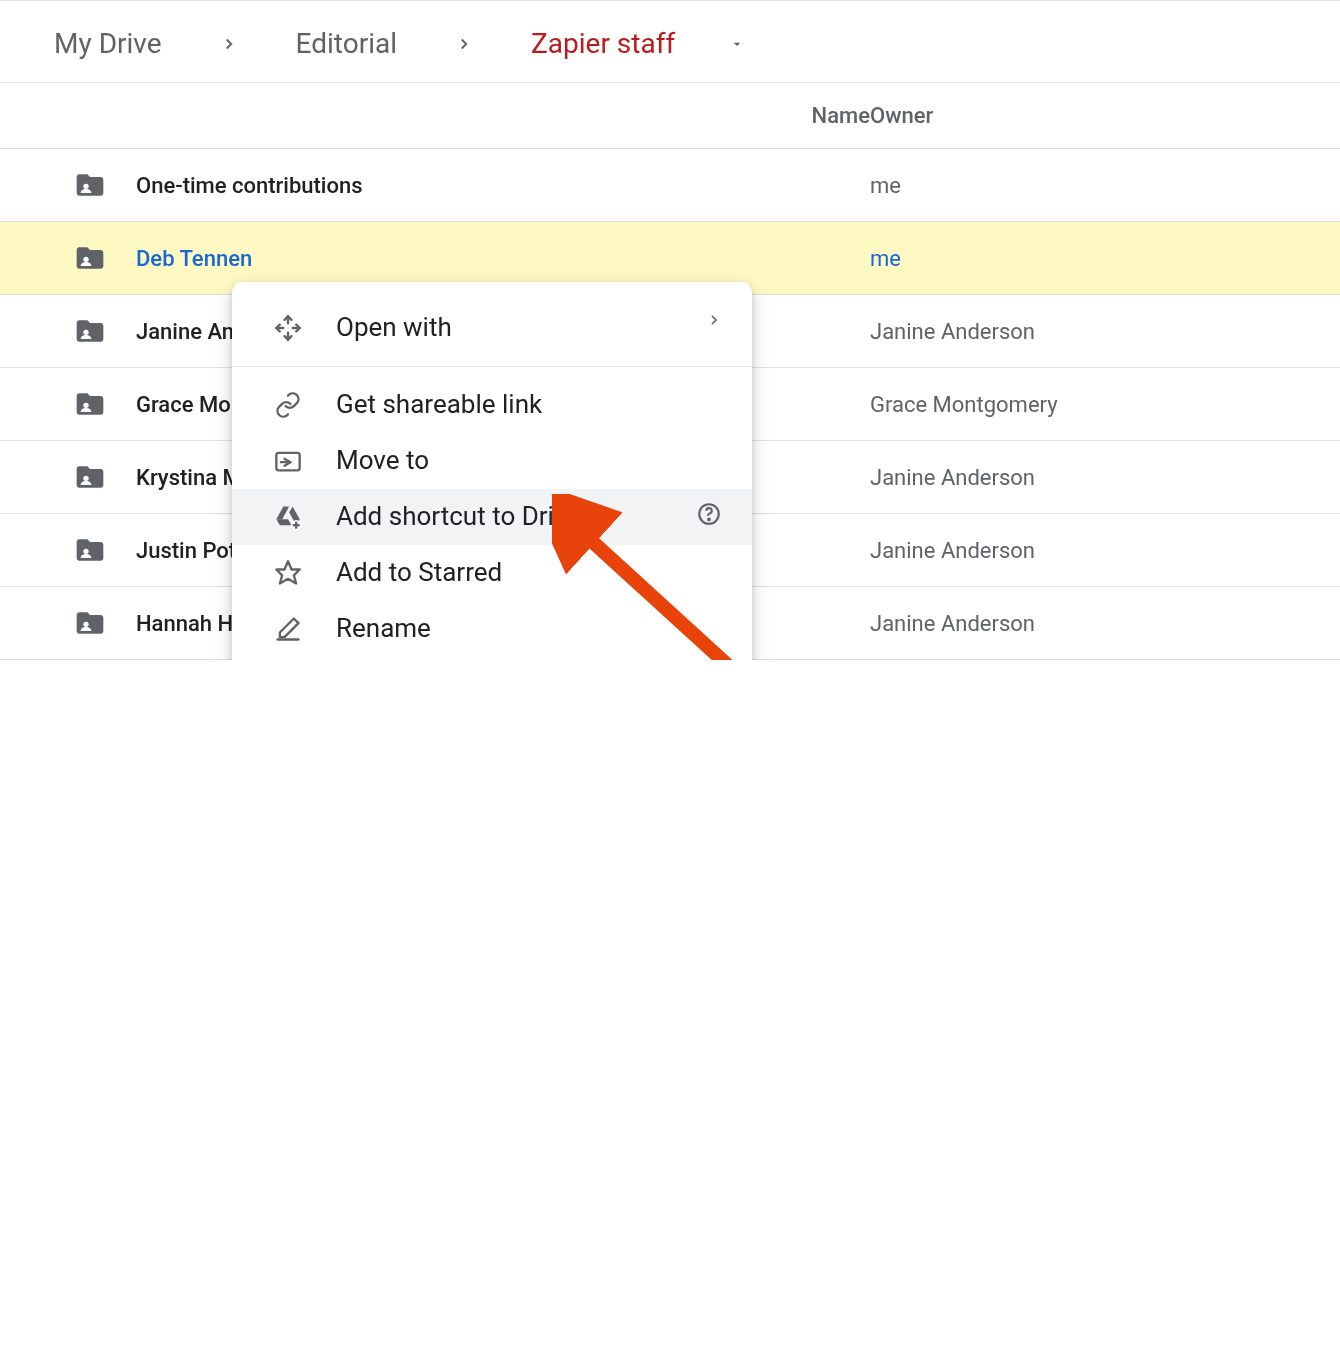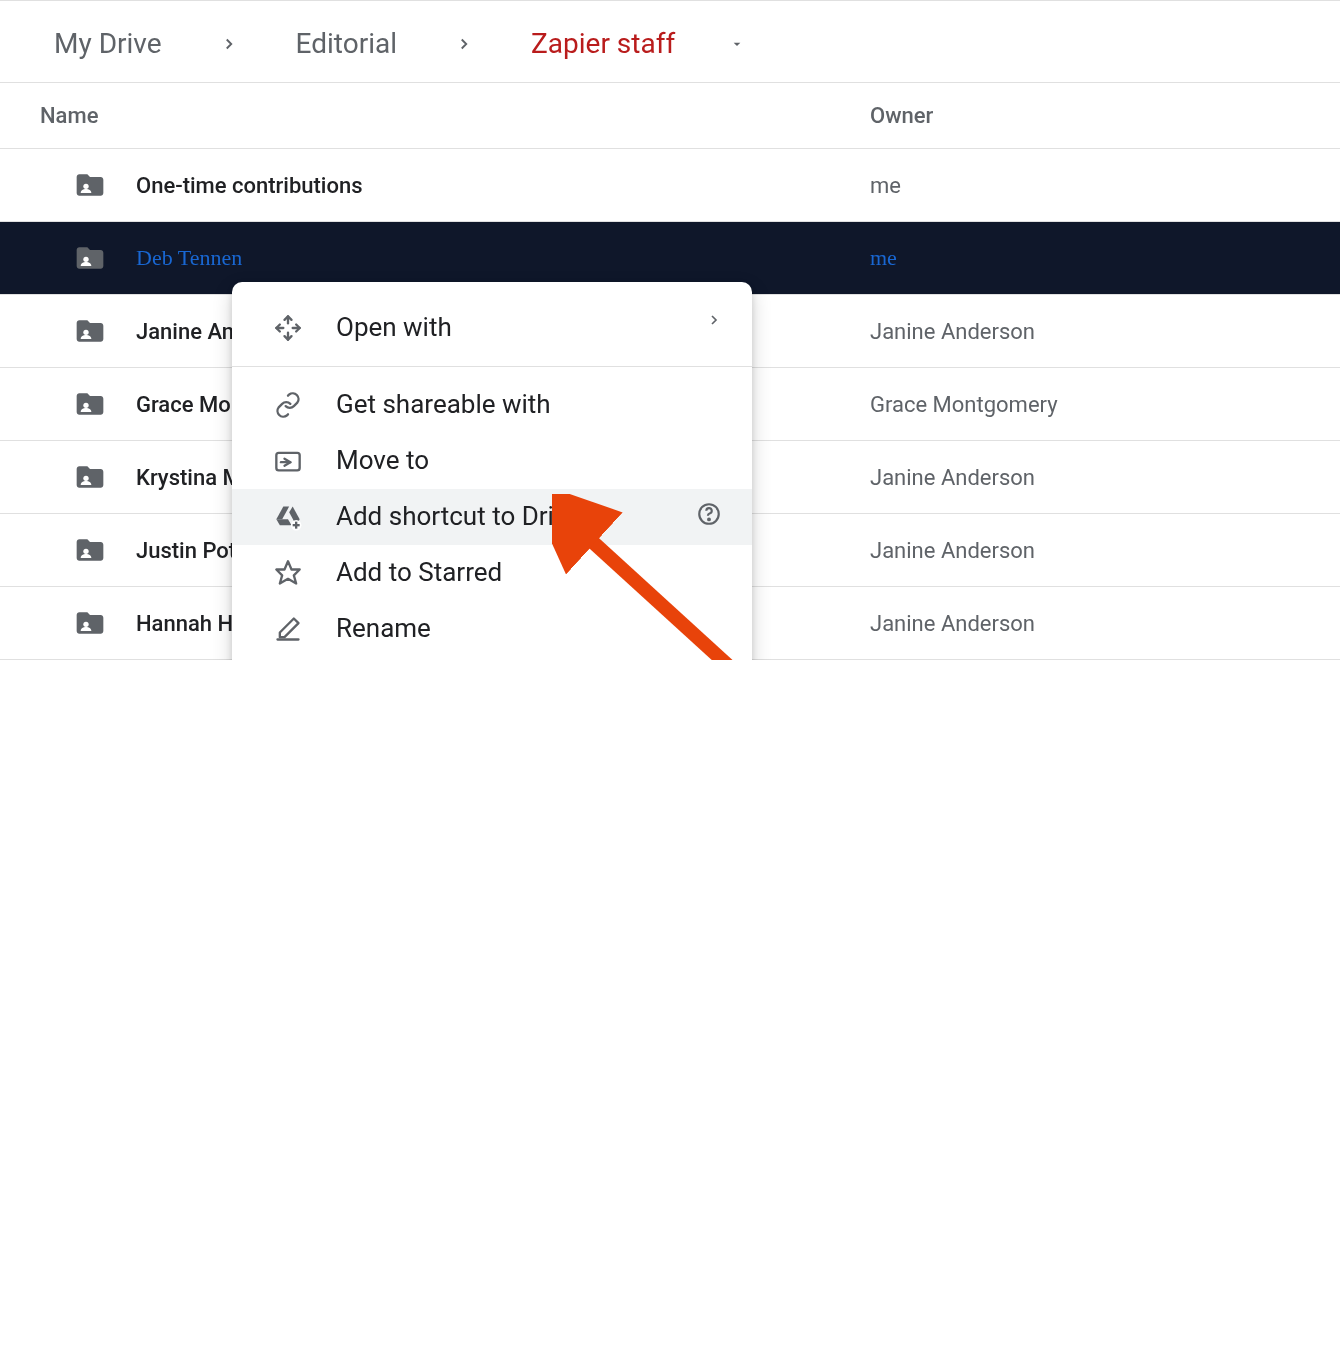--- a/index.html
+++ b/index.html
@@ -48,32 +48,31 @@
     width: 100%;
   }
   .table-header {
     display: flex;
     padding: 20px 50px 20px 40px;
     border-bottom: 1px solid #e0e0e0;
     color: #5f6368;
     font-size: 22px;
     font-weight: 500;
   }
-  .col-name { flex: 1; }
+  .col-name { flex: 1; text-align: right; }
   .col-owner { width: 420px; }
   .row {
     display: flex;
     align-items: center;
     padding: 20px 50px 20px 70px;
     border-bottom: 1px solid #e0e0e0;
     font-size: 22px;
   }
   .row.selected {
-    background: #0f172a;
-    font-family: Liberation Serif, serif;
+    background: #fef9c3;
   }
   .row.selected .item-name { color: #1967d2; font-weight: 500; }
   .row.selected .item-owner { color: #1967d2; }
   .folder-icon {
     width: 40px;
     height: 32px;
     margin-right: 26px;
     flex-shrink: 0;
   }
   .item-name {
@@ -256,21 +255,21 @@
         </span>
   </div>
       <div class="menu-divider"></div>
       <div class="menu-item">
     <span class="menu-icon">
           <svg width="28" height="28" viewBox="0 0 24 24" fill="none" stroke="#5f6368" stroke-width="2" stroke-linecap="round" stroke-linejoin="round">
             <path d="M10 13a5 5 0 0 0 7 0l3-3a5 5 0 0 0-7-7l-1 1"></path>
             <path d="M14 11a5 5 0 0 0-7 0l-3 3a5 5 0 0 0 7 7l1-1"></path>
           </svg>
         </span>
-    <span class="menu-label">Get shareable with</span>
+    <span class="menu-label">Get shareable link</span>
 
   </div>
       <div class="menu-item">
     <span class="menu-icon">
           <svg width="28" height="28" viewBox="0 0 24 24" fill="none" stroke="#5f6368" stroke-width="2" stroke-linecap="round" stroke-linejoin="round">
             <rect x="2" y="5" width="20" height="15" rx="2"></rect>
             <polyline points="9 10 14 13 9 16"></polyline>
             <line x1="14" y1="13" x2="6" y2="13"></line>
           </svg>
         </span>

